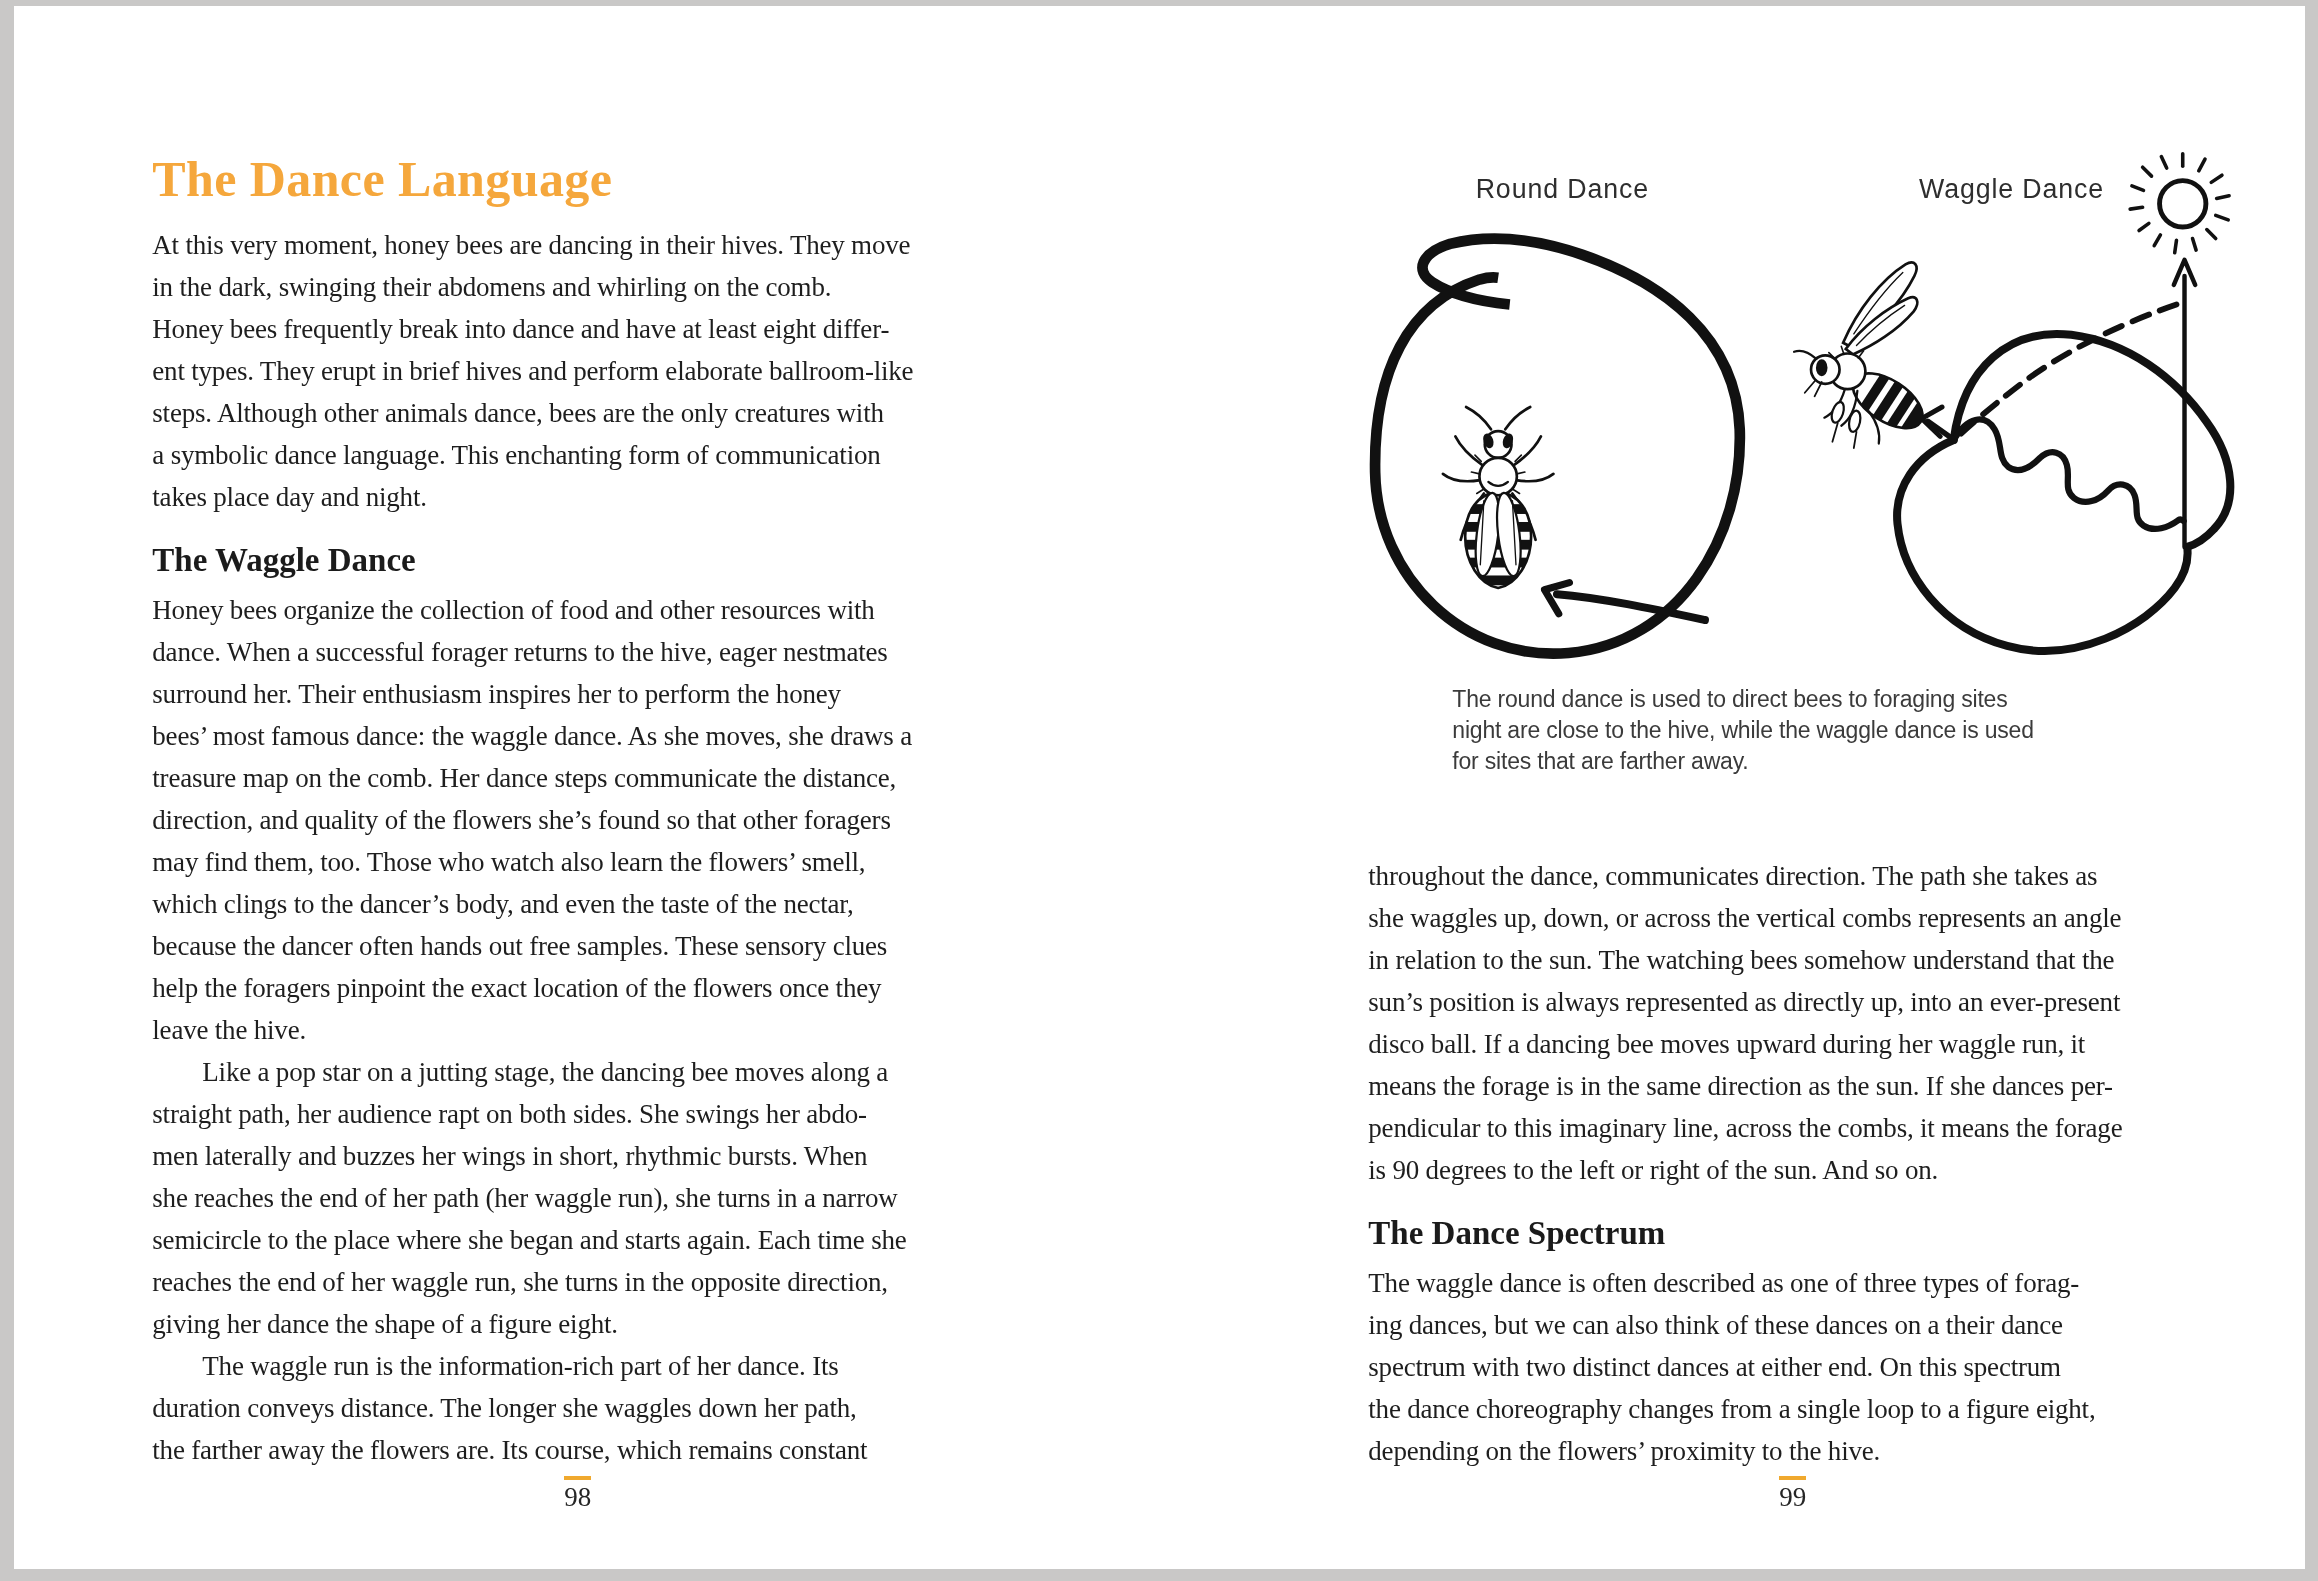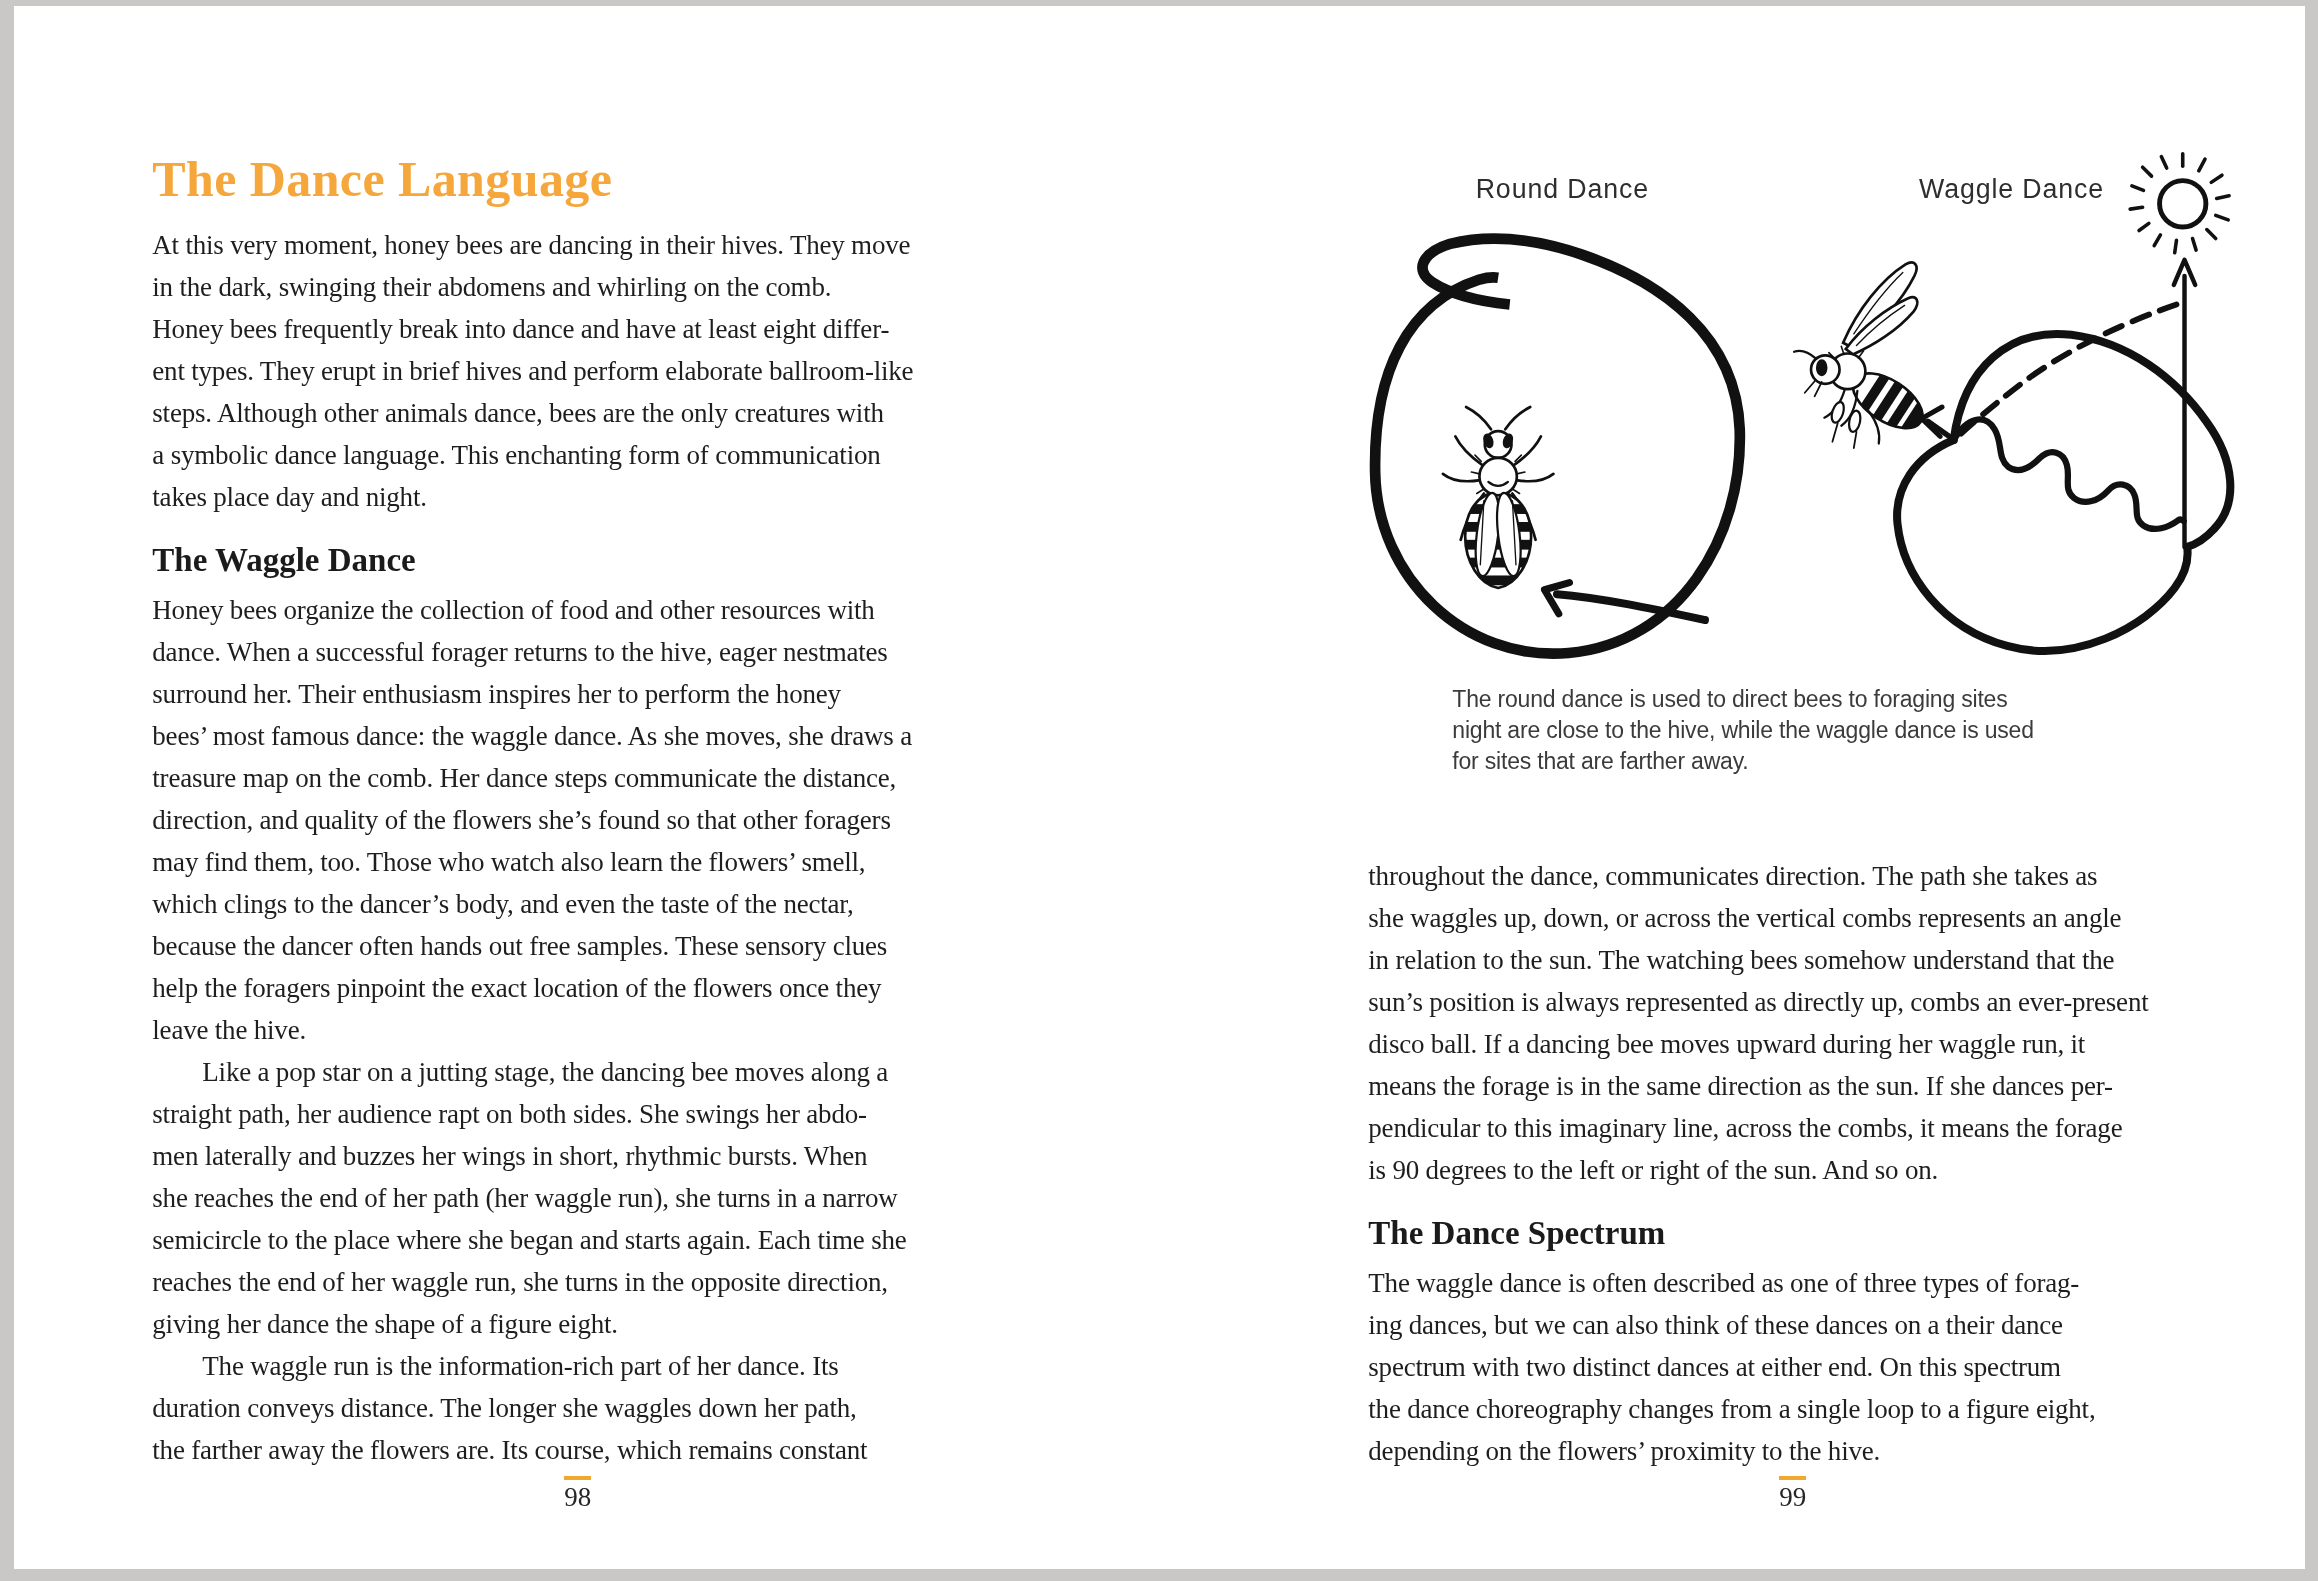--- a/index.html
+++ b/index.html
@@ -225,21 +225,21 @@
         <div class="tline">The round dance is used to direct bees to foraging sites</div>
         <div class="tline">night are close to the hive, while the waggle dance is used</div>
         <div class="tline">for sites that are farther away.</div>
       </div>
 
     <div class="col col-right">
       <div class="para">
           <div class="tline">throughout the dance, communicates direction. The path she takes as</div>
           <div class="tline">she waggles up, down, or across the vertical combs represents an angle</div>
           <div class="tline">in relation to the sun. The watching bees somehow understand that the</div>
-          <div class="tline">sun’s position is always represented as directly up, combs an ever-present</div>
+          <div class="tline">sun’s position is always represented as directly up, into an ever-present</div>
           <div class="tline">disco ball. If a dancing bee moves upward during her waggle run, it</div>
           <div class="tline">means the forage is in the same direction as the sun. If she dances per-</div>
           <div class="tline">pendicular to this imaginary line, across the combs, it means the forage</div>
           <div class="tline">is 90 degrees to the left or right of the sun. And so on.</div>
         </div>
 
       <h2 class="section-heading">The Dance Spectrum</h2>
 
       <div class="para">
           <div class="tline">The waggle dance is often described as one of three types of forag-</div>

